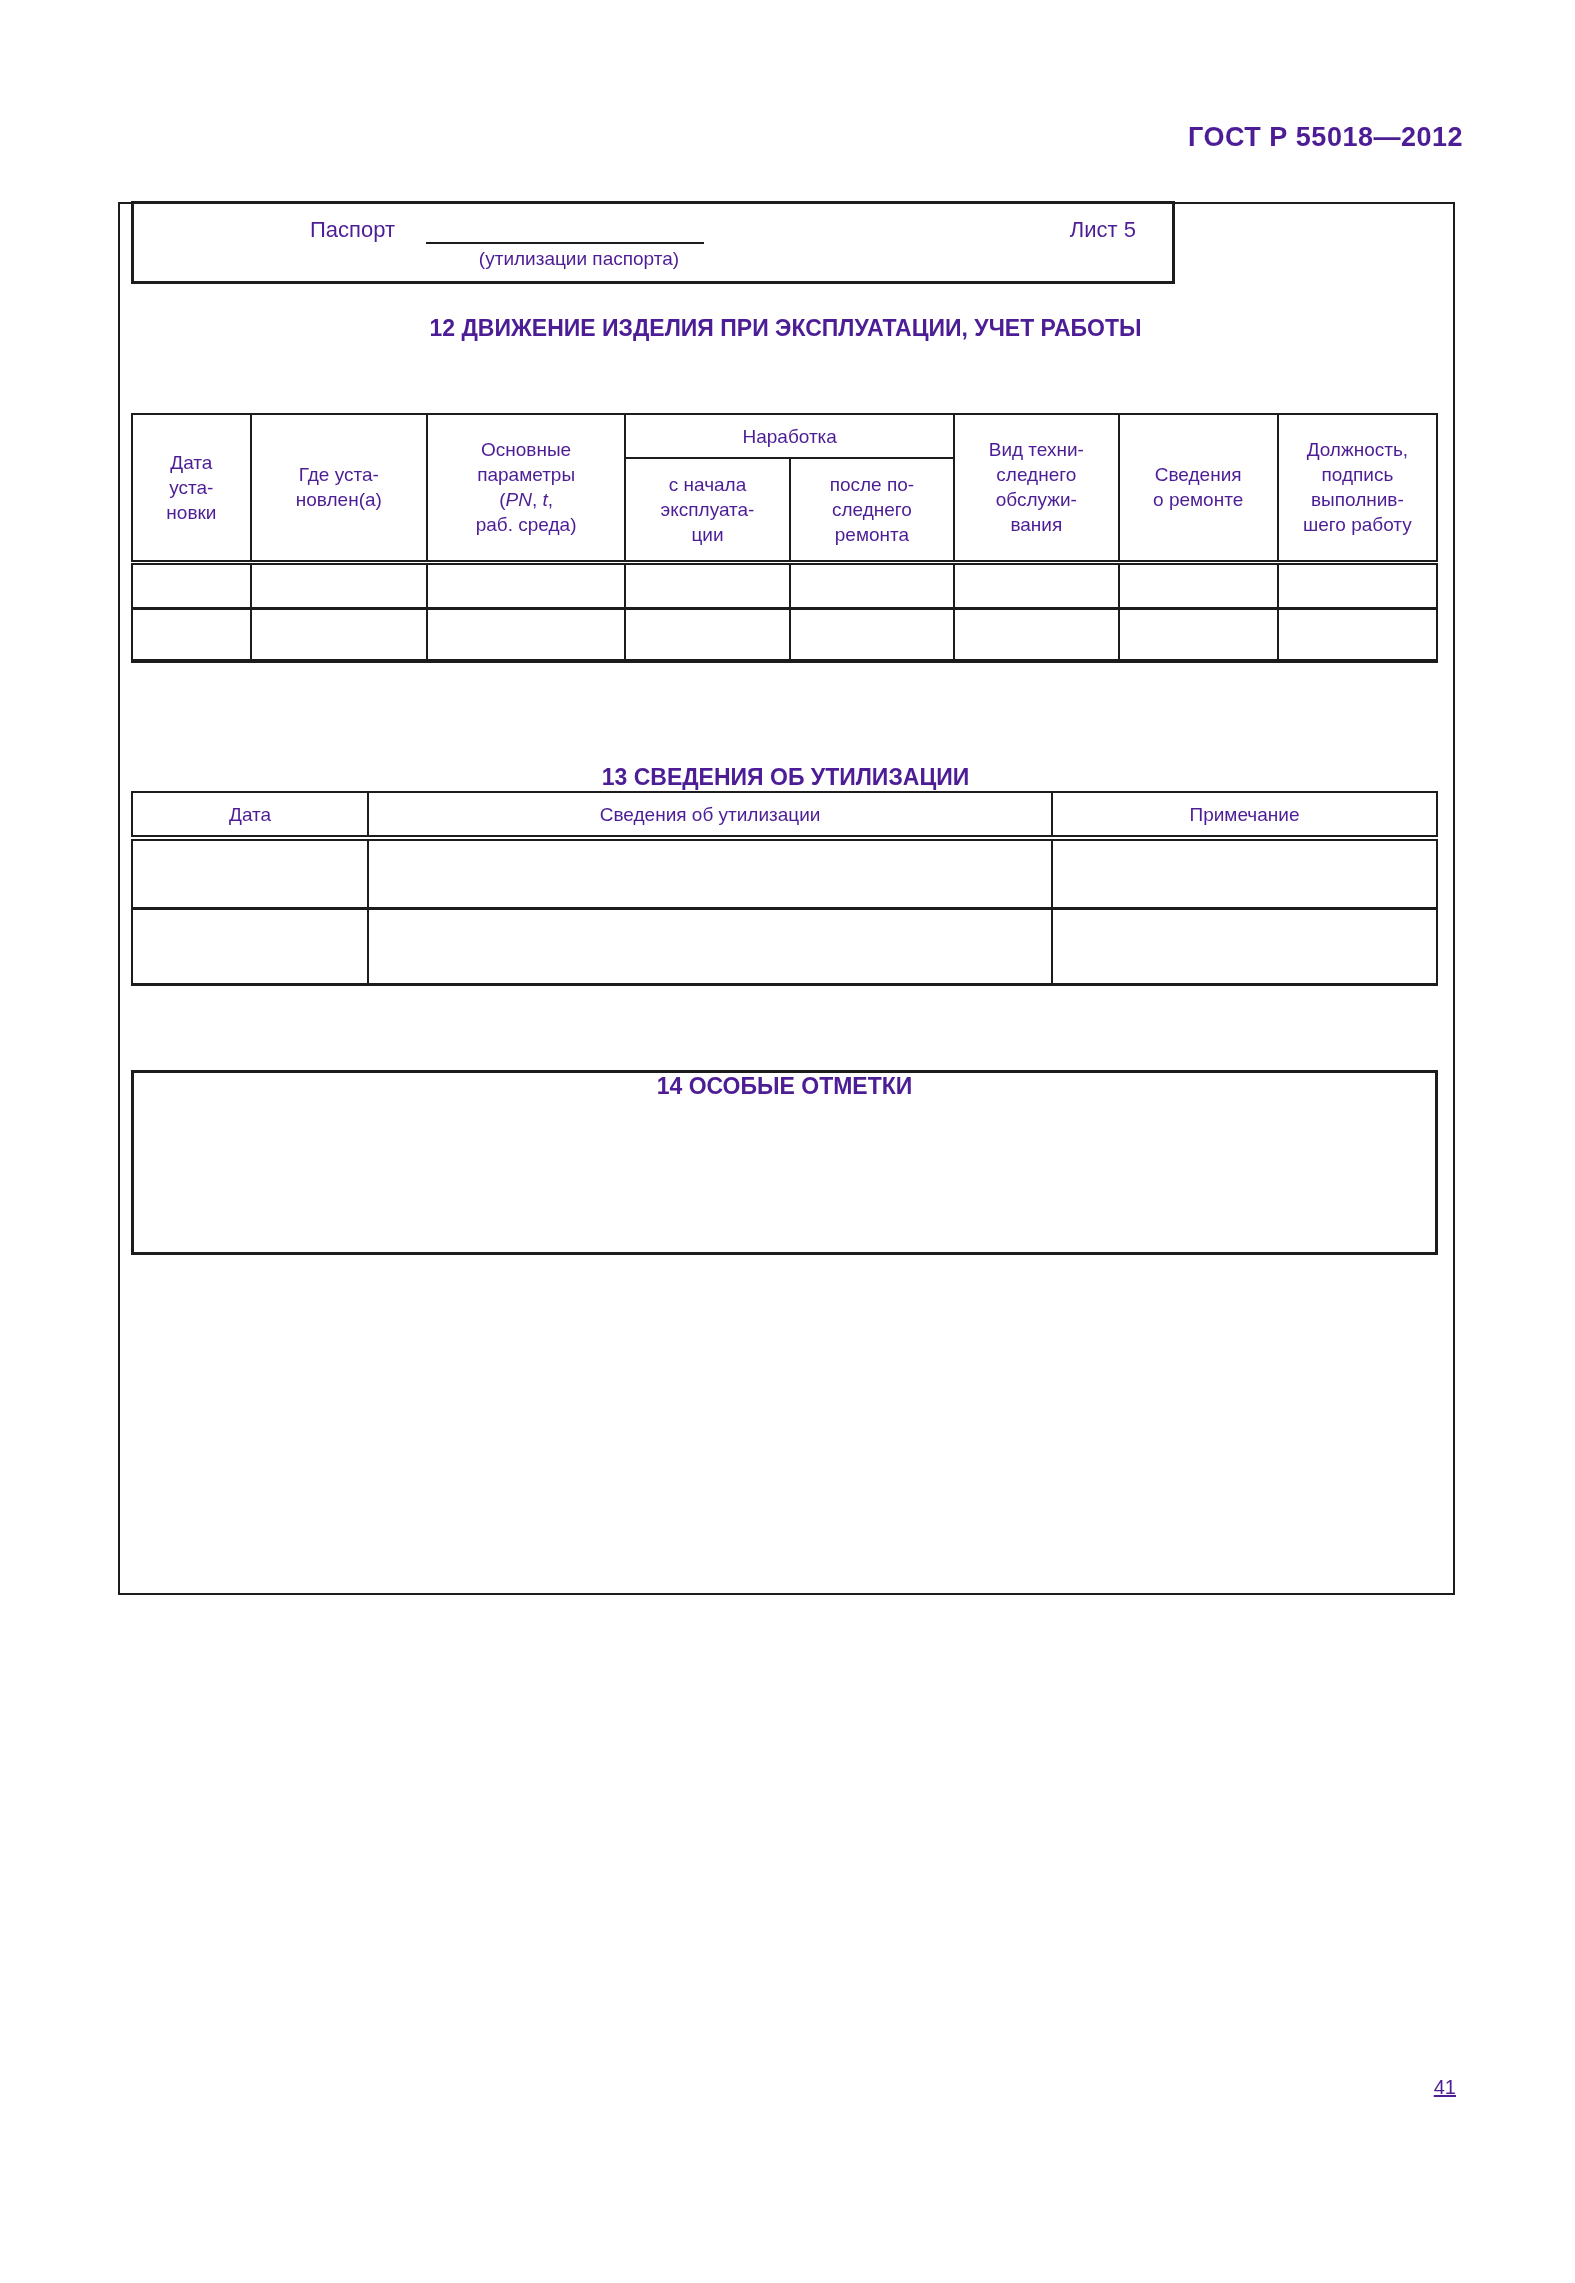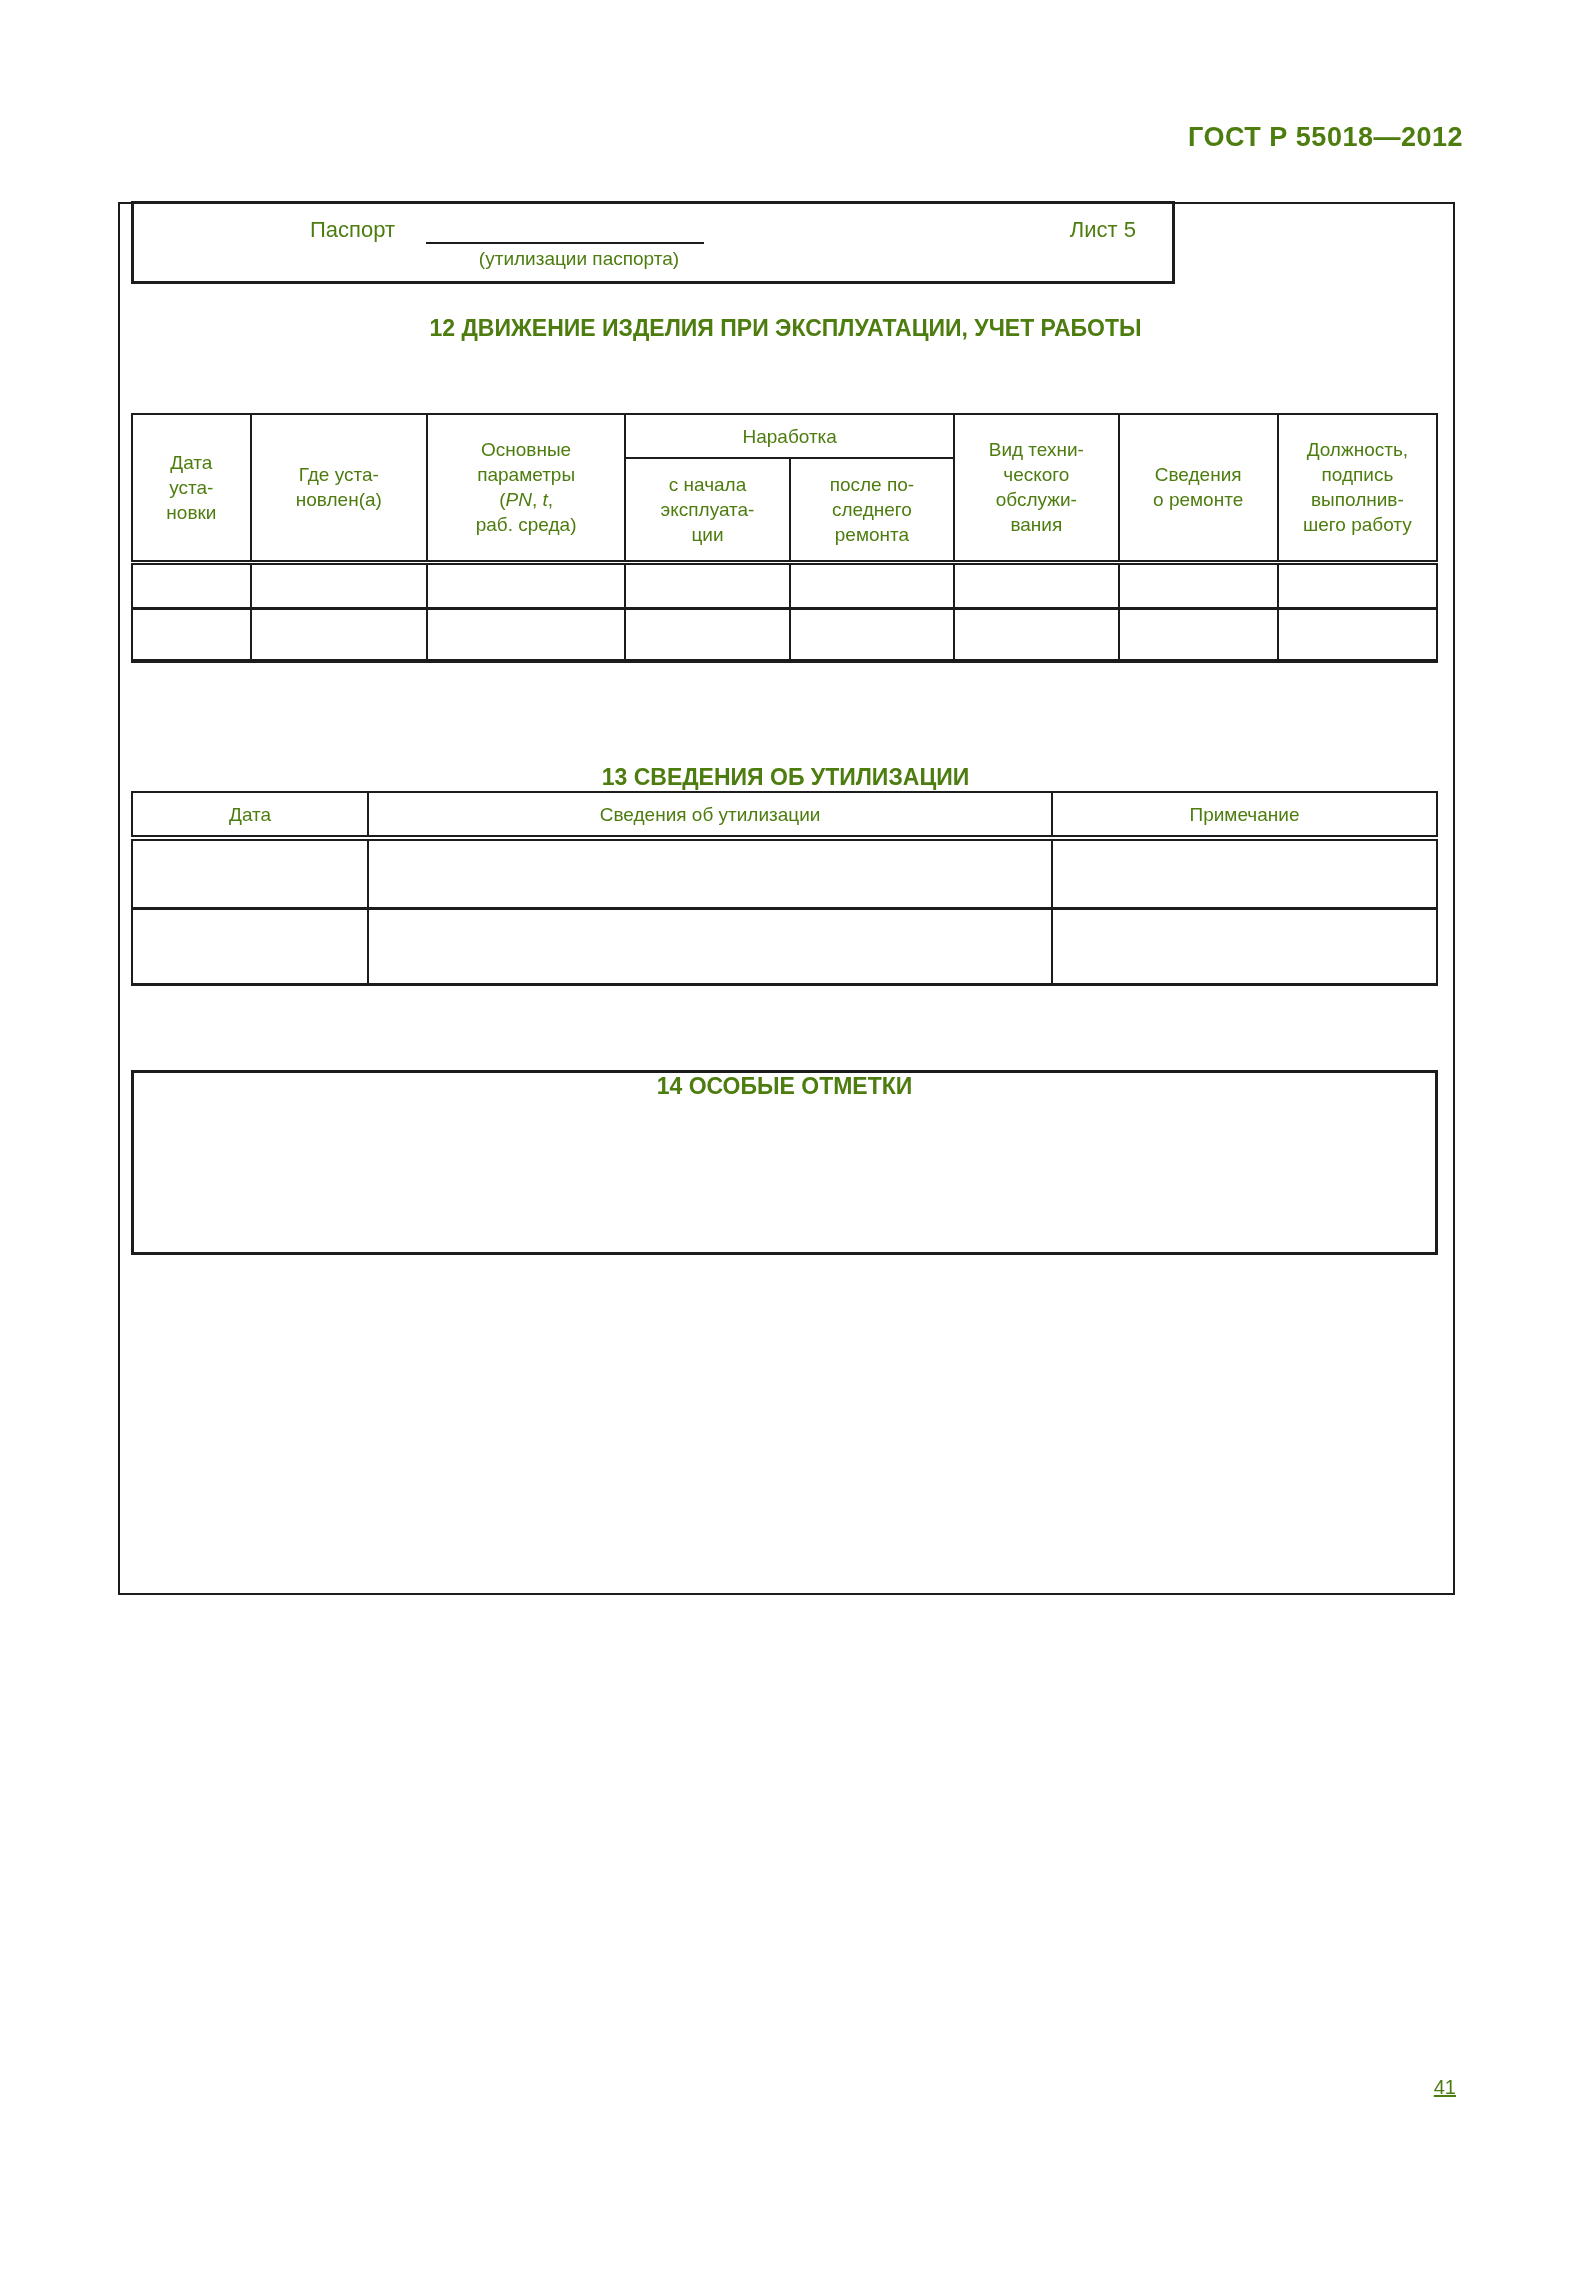--- a/index.html
+++ b/index.html
@@ -3,21 +3,21 @@
 <meta charset="utf-8">
 <style>
   * { box-sizing: border-box; margin: 0; padding: 0; }
   html, body { background: #ffffff; }
   .page {
     position: relative;
     width: 1575px;
     height: 2283px;
     background: #ffffff;
     font-family: "Liberation Sans", "DejaVu Sans", sans-serif;
-    color: #4d7c0f;
+    color: #4c1d95;
     overflow: hidden;
   }
 
   
   .doc-code {
     position: absolute;
     top: 122px;
     left: 0;
     right: 112px;
     text-align: right;
@@ -178,21 +178,21 @@
 уста-
 новки</th>
       <th rowspan="2" class="dbl">Где уста-
 новлен(а)</th>
       <th rowspan="2" class="dbl"><span>Основные
 параметры
 (</span><span class="italic">PN</span><span>, </span><span class="italic">t</span><span>,
 раб. среда)</span></th>
       <th colspan="2">Наработка</th>
       <th rowspan="2" class="dbl">Вид техни-
-ческого
+следнего
 обслужи-
 вания</th>
       <th rowspan="2" class="dbl">Сведения
 о ремонте</th>
       <th rowspan="2" class="dbl">Должность,
 подпись
 выполнив-
 шего работу</th>
     </tr>
     <tr style="height:104px;">

